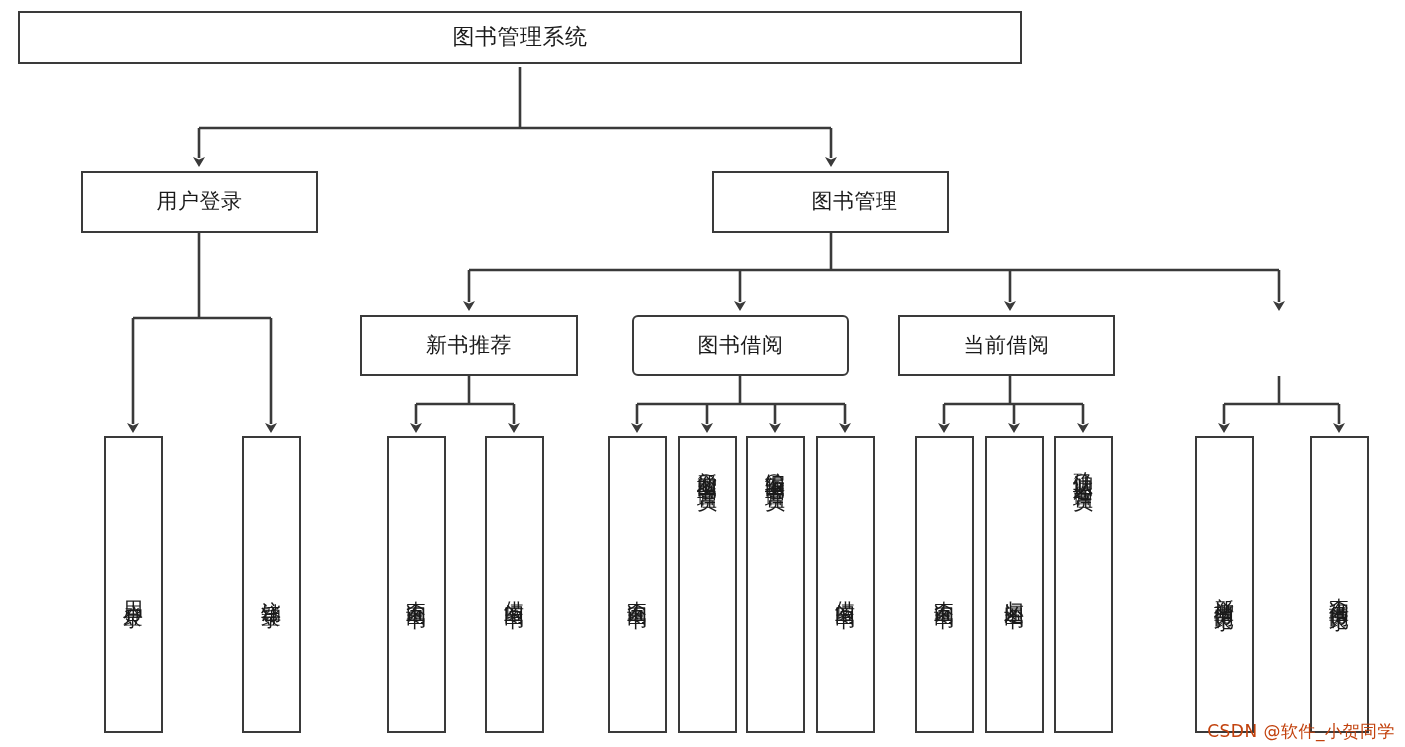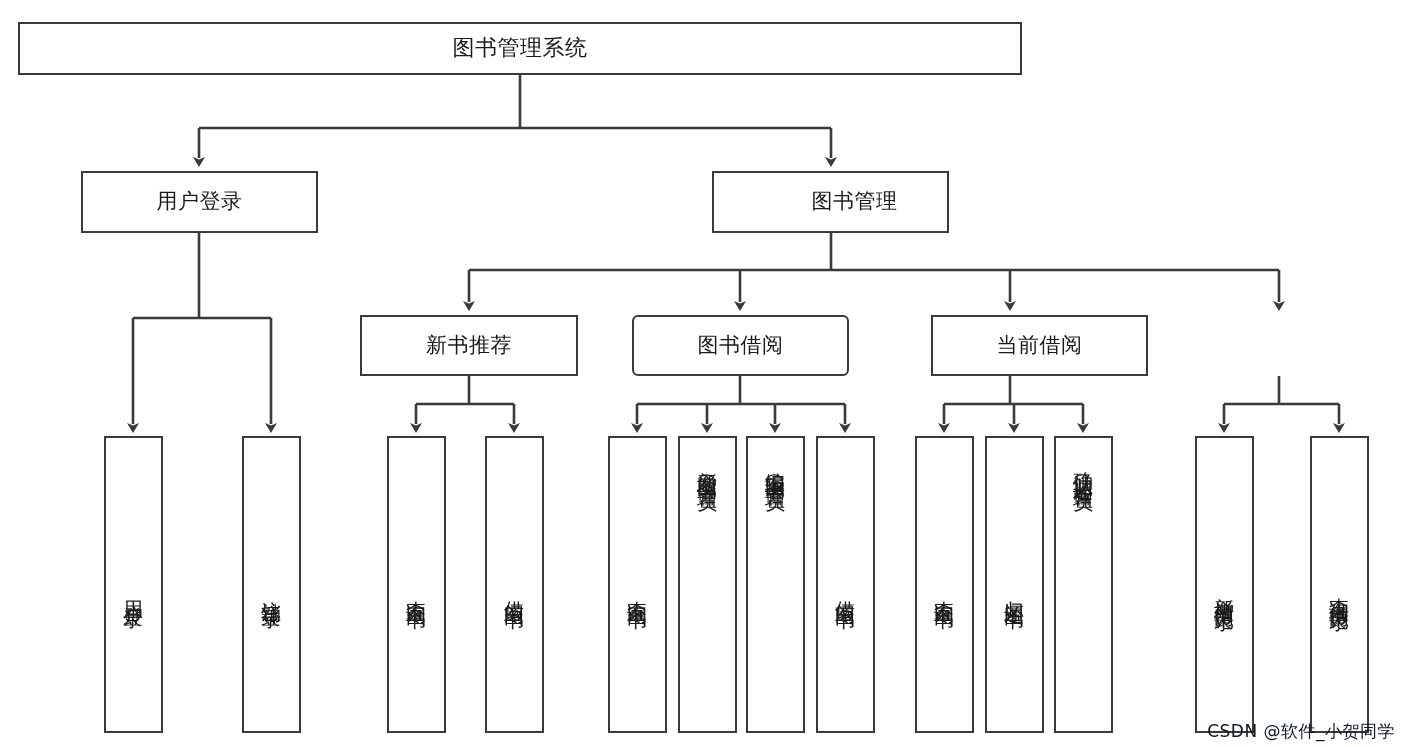--- a/index.html
+++ b/index.html
@@ -68,21 +68,21 @@
   }
   .leaf.anchor-top .leaf-inner {
     align-items: flex-start;
     padding-top: 6px;
   }
   .watermark {
     position: absolute;
     right: 10px;
     bottom: 4px;
     font-size: 17px;
-    color: #0f172a;
+    color: #c2410c;
     letter-spacing: 0.5px;
     white-space: nowrap;
     font-family: "DejaVu Sans", "Liberation Sans", sans-serif;
   }
 </style>
 </head>
 <body>
 
 <div id="canvas">
 
@@ -130,41 +130,41 @@
       <path d="M1014,404 L1014,424" marker-end="url(#arrow)"></path>
       <path d="M1083,404 L1083,424" marker-end="url(#arrow)"></path>
 
       <path d="M1279,376 L1279,404"></path>
       <path d="M1224,404 L1339,404"></path>
       <path d="M1224,404 L1224,424" marker-end="url(#arrow)"></path>
       <path d="M1339,404 L1339,424" marker-end="url(#arrow)"></path>
     </g>
   </svg>
 
-  <div class="node root h" style="left:18px; top:22px; width:1004px; height:53px;">
+  <div class="node root h" style="left:18px; top:11px; width:1004px; height:53px;">
     <span>图书管理系统</span>
   </div>
 
   <div class="node h" style="left:81px; top:171px; width:237px; height:62px;">
     <span>用户登录</span>
   </div>
 
   <div class="node h" style="left:712px; top:171px; width:237px; height:62px;padding-left:48px;">
     <span>图书管理</span>
   </div>
 
   <div class="node h" style="left:360px; top:315px; width:218px; height:61px;">
     <span>新书推荐</span>
   </div>
 
   <div class="node h" style="left:632px; top:315px; width:217px; height:61px;border-radius:6px;">
     <span>图书借阅</span>
   </div>
 
-  <div class="node h" style="left:931px; top:315px; width:217px; height:61px;">
+  <div class="node h" style="left:898px; top:315px; width:217px; height:61px;">
     <span>当前借阅</span>
   </div>
 
 
   <div class="node leaf" style="left:104px; top:436px; width:59px; height:297px;">
     <div class="leaf-inner">
       <span class="vtext">用户登录</span>
     </div>
   </div>
 

